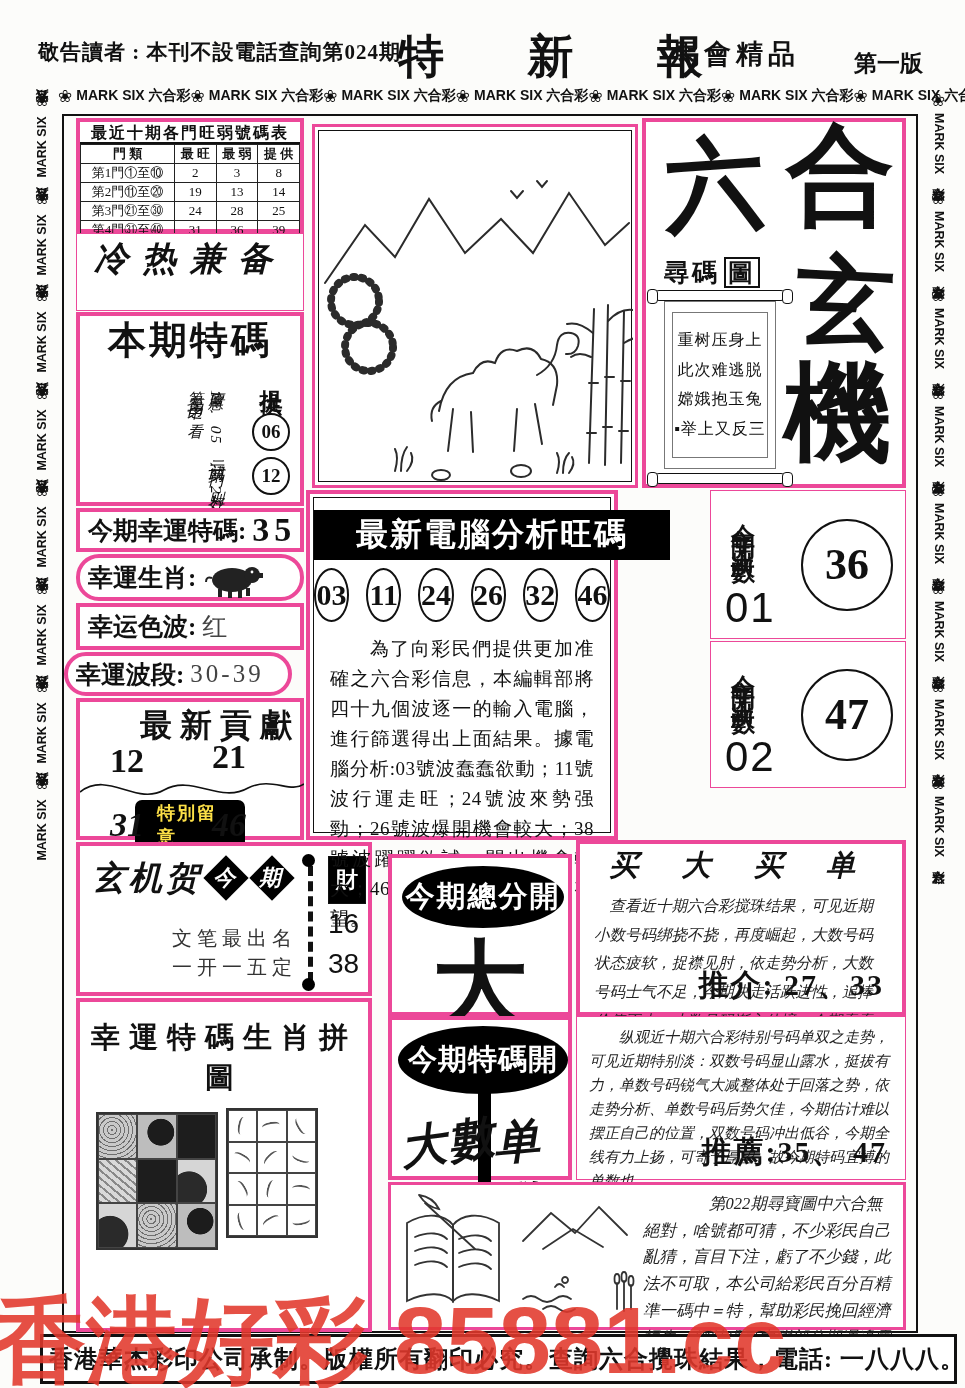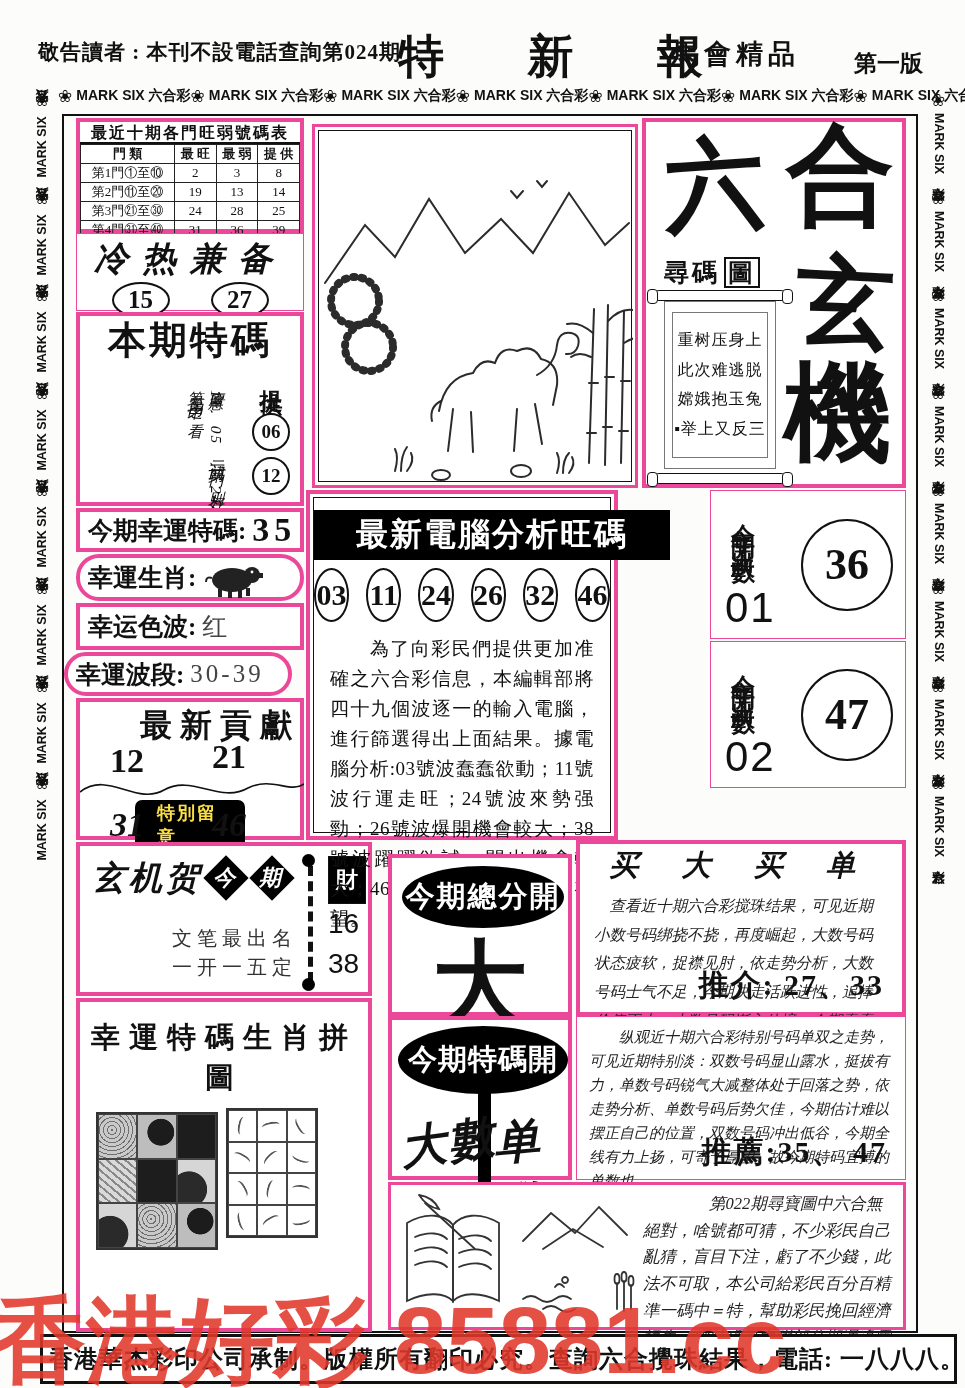--- a/index.html
+++ b/index.html
@@ -265,24 +265,20 @@
         <td>47</td>
         <td>45</td>
         <td>44</td>
       </tr>
     </tbody>
       </table>
   </div>
 
   <div class="box" style="left:76px;top:233px;width:228px;height:78px;border-width:1px">
     <div class="ch-title">冷热兼备</div>
-    <div class="ch-nums">
-      <span class="circ">15</span>
-      <span class="circ">27</span>
-    </div>
   </div>
 
   <div class="box" style="left:76px;top:312px;width:228px;height:194px">
     <div class="sc-title">本期特碼</div>
     <div class="sc-provide">
       <span class="vt">提供：</span>
       <span class="circ">06</span>
       <span class="circ">12</span>
     </div>
     <div class="sc-cols">

